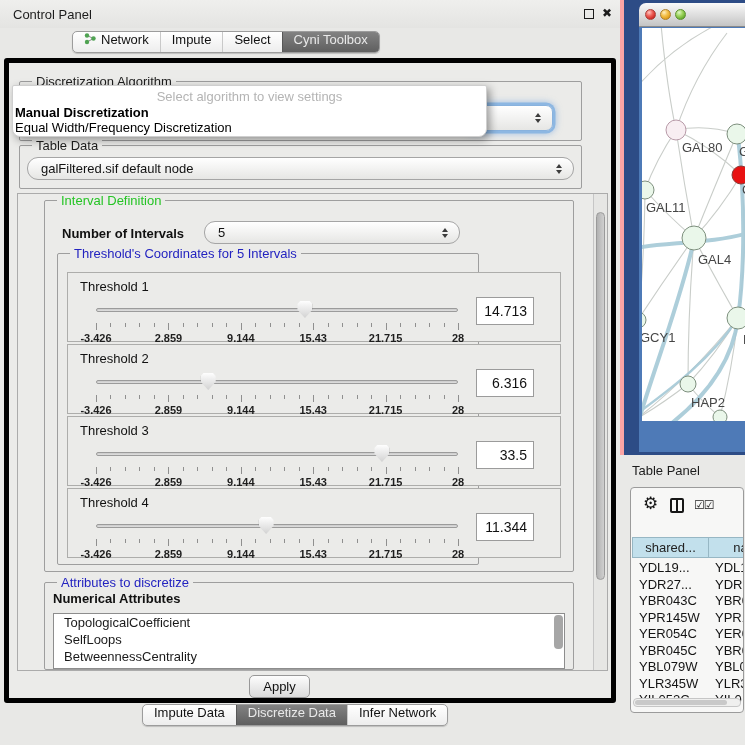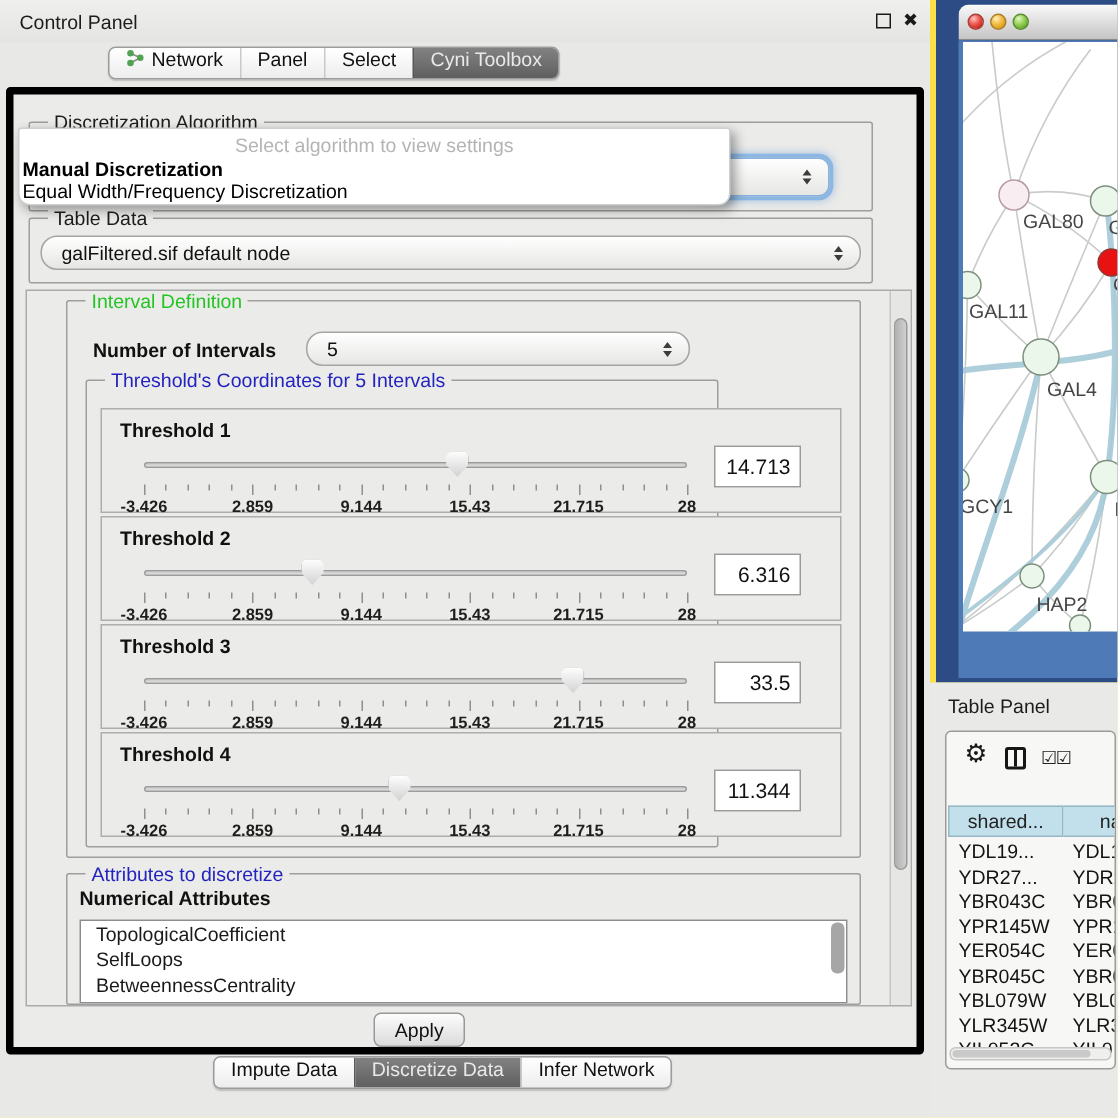--- a/index.html
+++ b/index.html
@@ -1,18 +1,18 @@
 <!DOCTYPE html>
 <html><head>
 <meta charset="utf-8">
 <style>
   * { margin:0; padding:0; box-sizing:border-box; }
   html,body { width:745px; height:745px; }
   body { font-family:"Liberation Sans", sans-serif; }
-  #root { position:relative; width:745px; height:745px; background:#fde047; overflow:hidden; }
+  #root { position:relative; width:745px; height:745px; background:#fca5a5; overflow:hidden; }
 
   
   .cp { position:absolute; left:0; top:0; width:620px; height:745px; background:#e8e8e6; }
   .cp-titlebar { position:absolute; left:0; top:0; width:620px; height:28px;
     background:linear-gradient(#efefed,#e4e4e2); }
   .cp-title { position:absolute; left:13px; top:7px; font-size:13px; color:#1c1c1c; }
   .float-btn { position:absolute; left:584px; top:9px; width:10px; height:10px; border:1.5px solid #1a1a1a; }
   .close-btn { position:absolute; left:602px; top:6px; font-family:"DejaVu Sans",sans-serif;
     font-size:12px; font-weight:bold; color:#1a1a1a; }
 
@@ -55,21 +55,21 @@
   .scrollvp { position:absolute; left:8px; top:130px; width:591px; height:478px;
     border:1px solid #ababab; overflow:hidden; }
   .g-interval { left:26px; top:6px; width:530px; height:372px; }
   .noi-label { position:absolute; left:17px; top:25px; font-size:13px; font-weight:bold; color:#111; }
   .noi-combo { left:159px; top:20px; width:256px; }
   .g-thr { left:12px; top:52px; width:422px; height:312px; }
   #thrPanels { position:absolute; left:9px; top:18px; }
 
   .thr-panel { position:relative; width:494px; height:70px; border:1px solid #adadab;
     background:#ebebe9; margin-bottom:2px; }
-  .thr-label { position:absolute; left:12px; top:6px; font-size:13px; font-weight:bold; color:#111; }
+  .thr-label { position:absolute; left:12px; top:6px; font-size:13px; font-weight:normal; color:#111; }
   .thr-slider { position:absolute; left:28px; top:26px; width:362px; height:44px; }
   .thr-track { position:absolute; left:0; top:9px; width:100%; height:4px; border:1px solid #9b9b9b;
     border-radius:3px; background:linear-gradient(#c9c9c9,#e0e0e0); }
   .thr-thumb { position:absolute; top:2px; width:15px; height:17px;
     background:linear-gradient(#fefefe,#d2d2d2);
     clip-path:polygon(18% 0,82% 0,100% 18%,100% 52%,50% 100%,0 52%,0 18%);
     filter:drop-shadow(0 0 1px #787878); }
   .thr-ticks { position:absolute; left:0; top:24px; width:100%; height:8px; }
   .tick { position:absolute; top:0; width:1px; height:4px; background:#8f8f8f; }
   .tick.major { height:7px; }
@@ -166,21 +166,21 @@
           <svg width="12" height="13">
             <line x1="3" y1="3.5" x2="9.5" y2="6.5" stroke="#8a8a8a"></line>
             <line x1="3" y1="10" x2="9.5" y2="6.5" stroke="#8a8a8a"></line>
             <circle cx="3" cy="3.5" r="2.2" fill="#4fa352"></circle>
             <circle cx="3" cy="10" r="2.2" fill="#4fa352"></circle>
             <circle cx="9.5" cy="6.5" r="2.2" fill="#4fa352"></circle>
           </svg>
           <span>Network</span>
         </div>
         <div class="seg">
-          <span>Panel</span>
+          <span>Impute</span>
         </div>
         <div class="seg">
           <span>Select</span>
         </div>
         <div class="seg sel">
           <span>Cyni Toolbox</span>
         </div>
       </div>
 
     <div class="cp-main">

